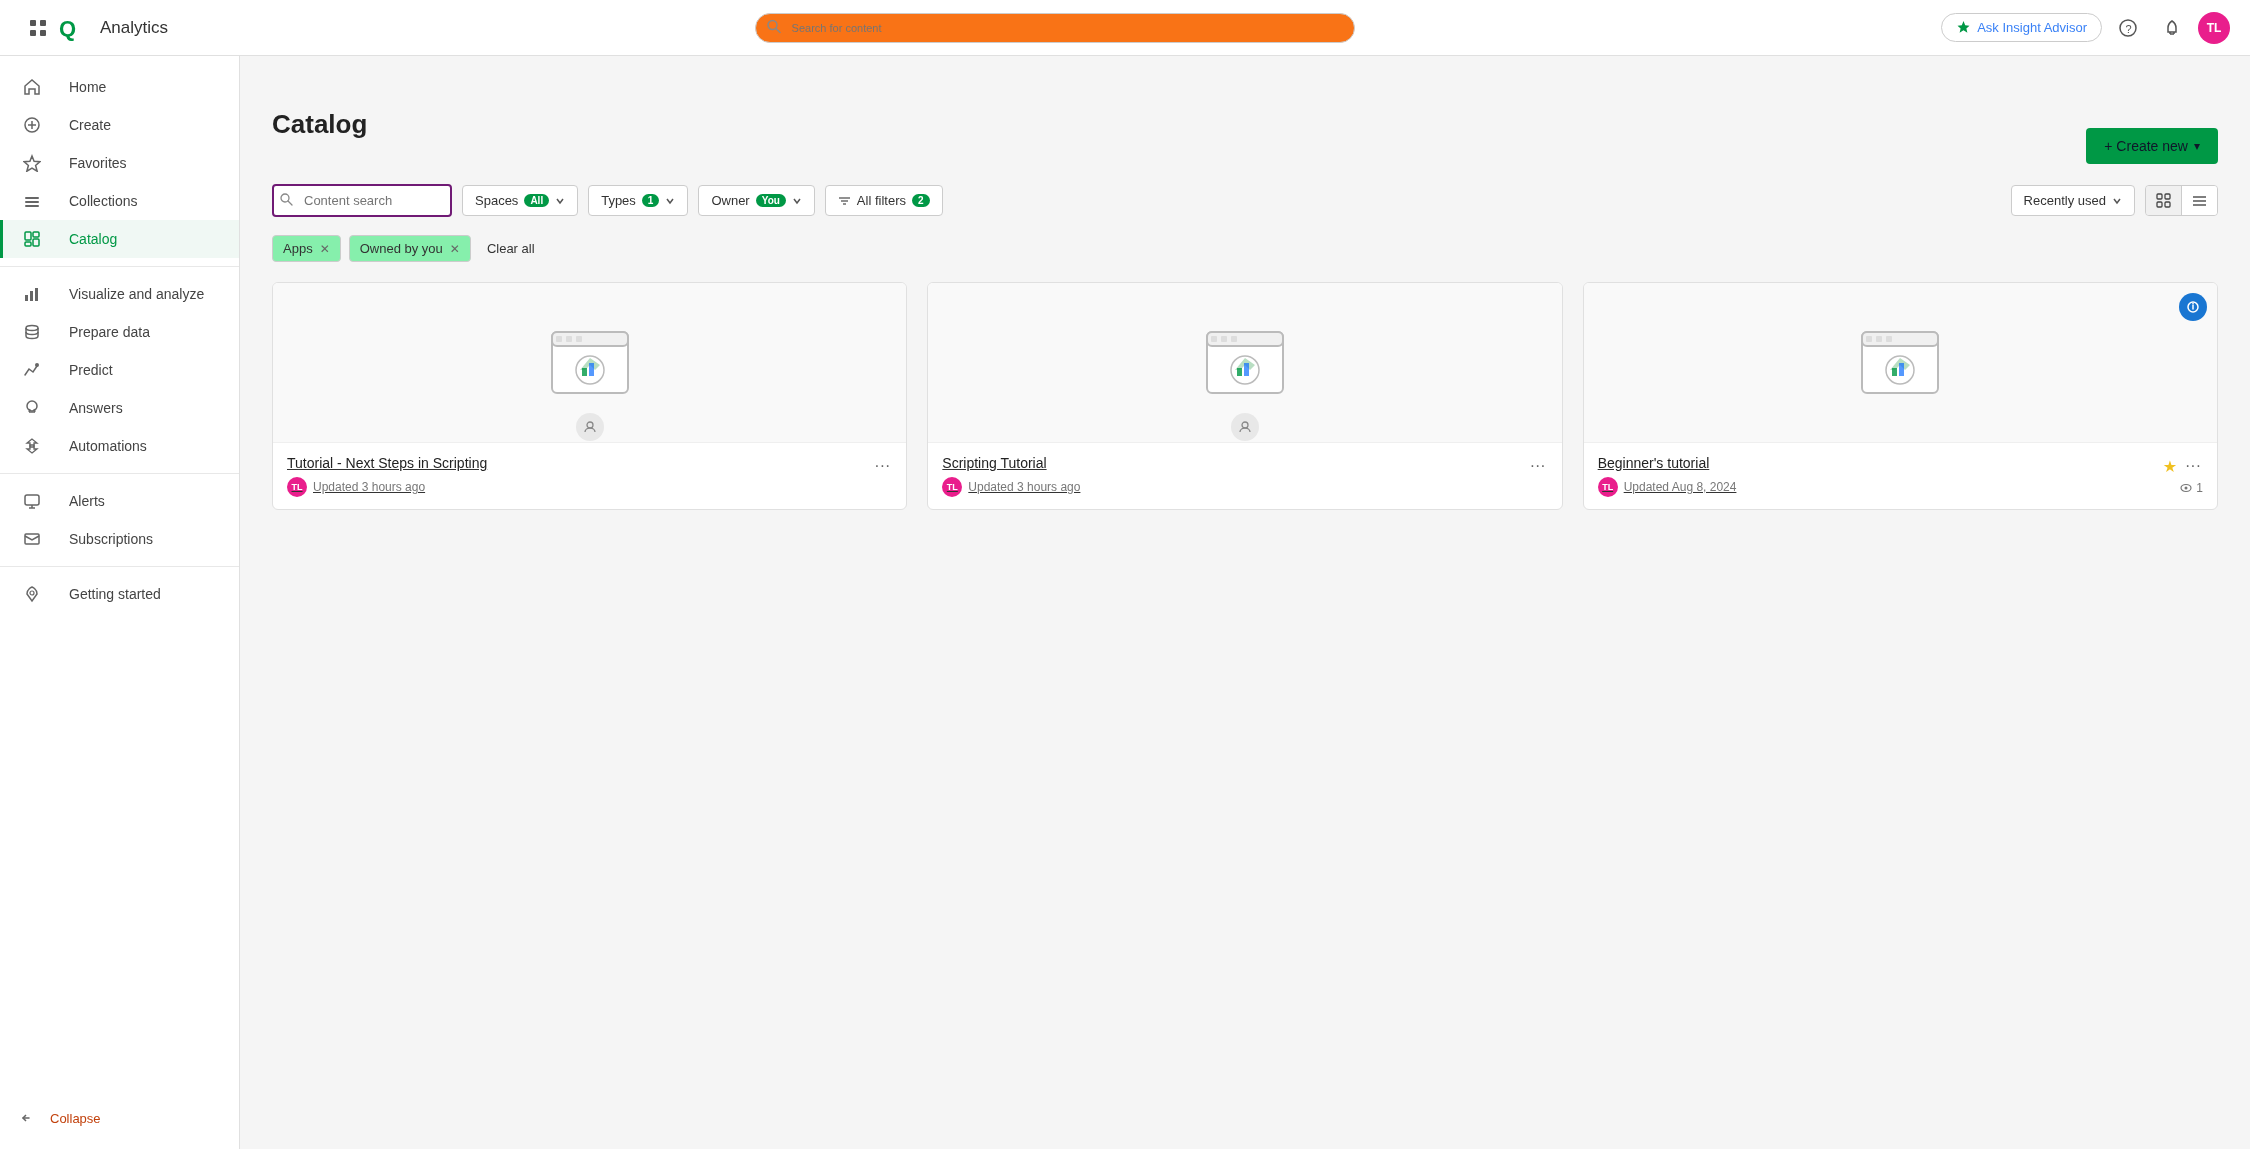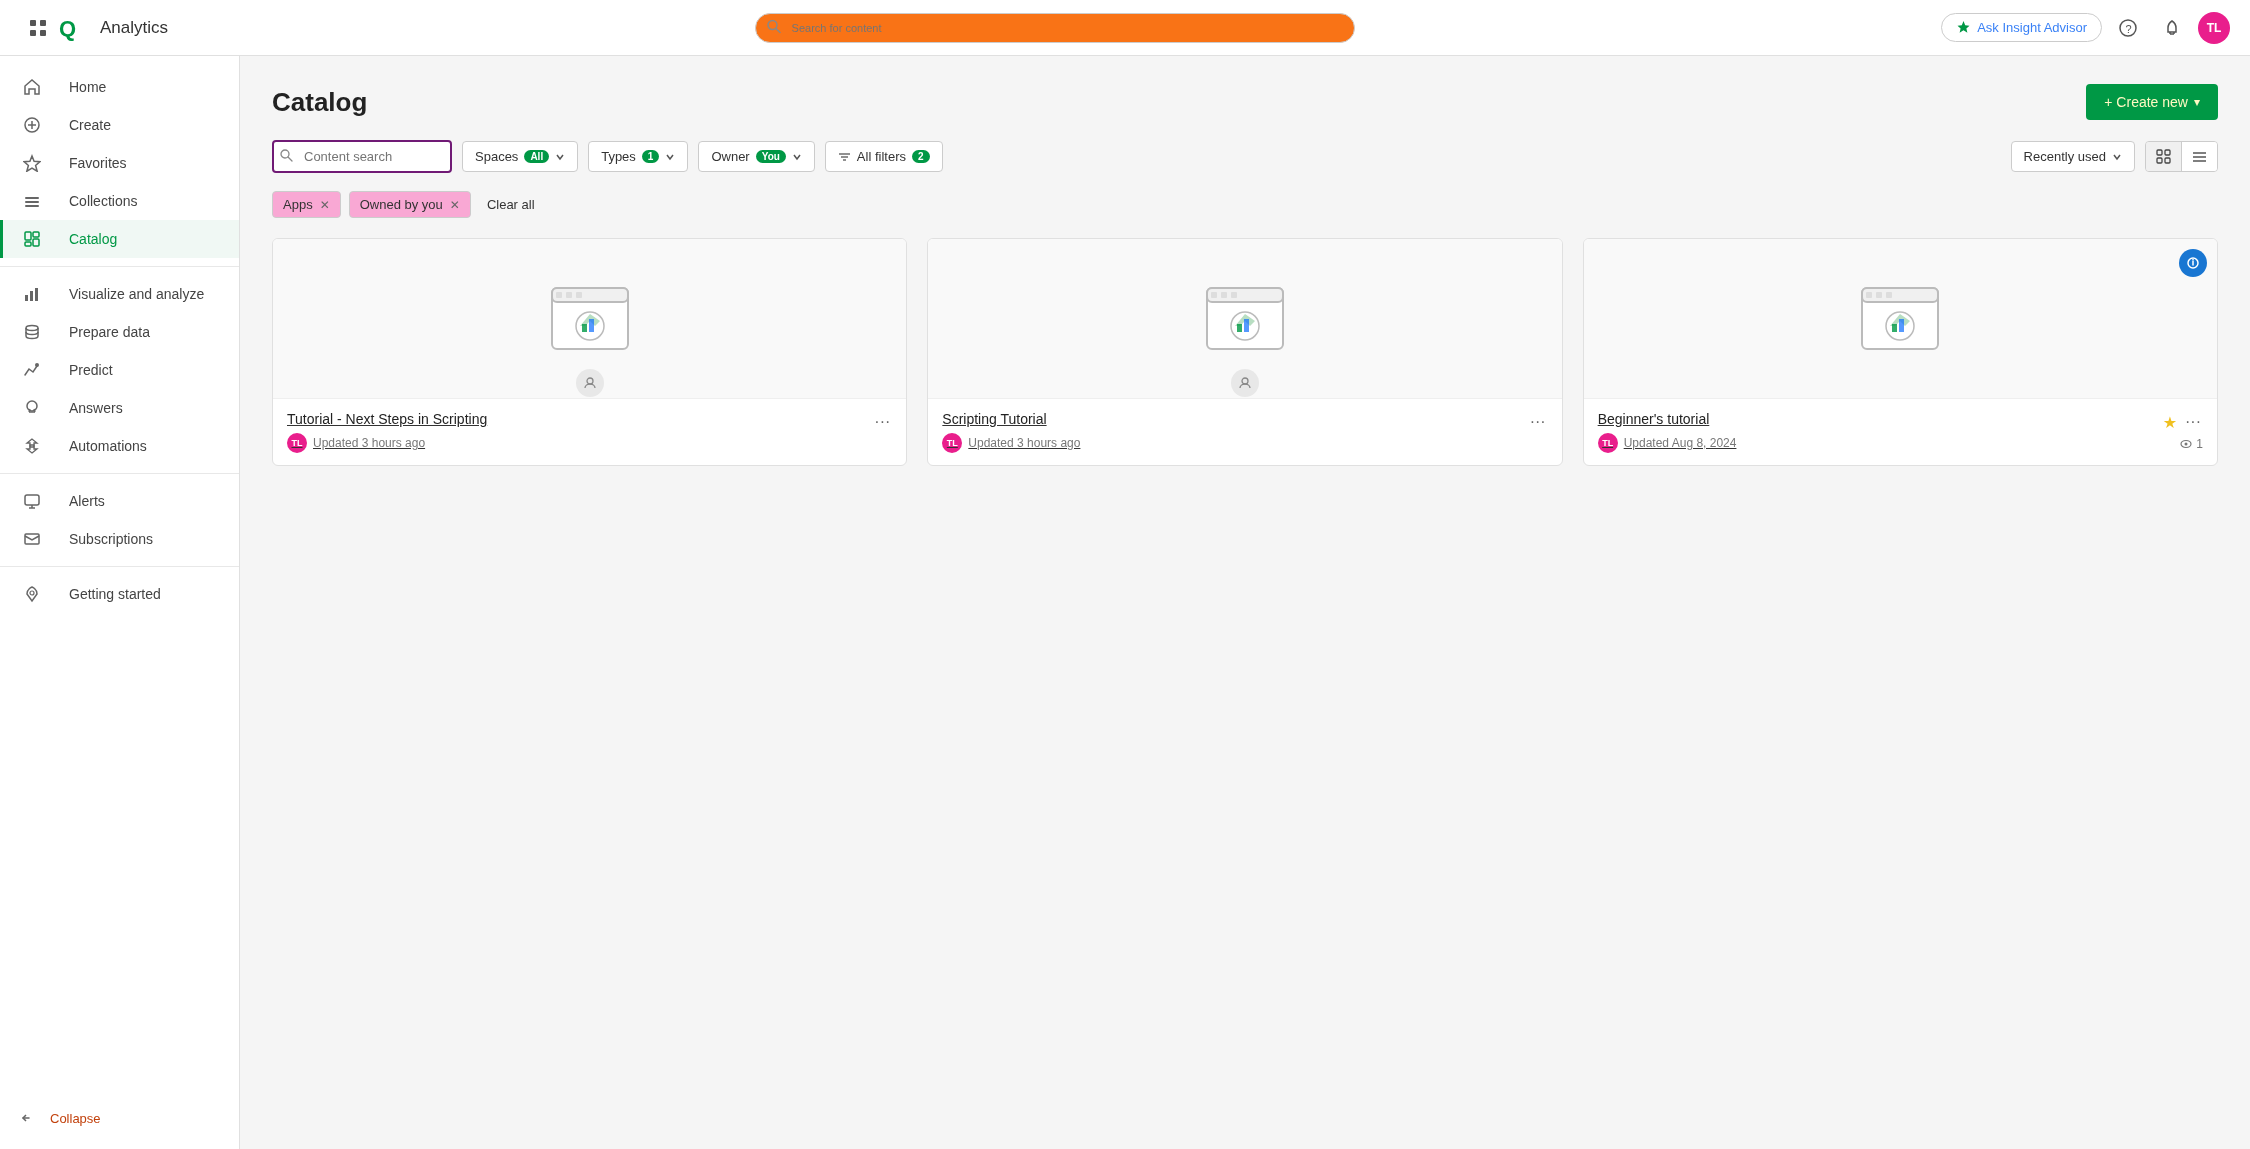--- a/index.html
+++ b/index.html
@@ -181,30 +181,31 @@
       justify-content: space-between;
       margin-bottom: 20px;
     }
     .page-title {
       font-size: 26px;
       font-weight: 600;
       color: #222;
     }
     .create-btn {
       background: #009845;
-      color: #fef9c3;
+      color: #0f172a;
       border: none;
       border-radius: 4px;
       padding: 10px 18px;
       font-size: 14px;
       font-weight: 500;
       cursor: pointer;
       display: flex;
       align-items: center;
       gap: 6px;
+      margin-top: 44px;
     }
     .create-btn .chevron { font-size: 12px; }
 
     
     .filters-row {
       display: flex;
       align-items: center;
       gap: 10px;
       margin-bottom: 18px;
       flex-wrap: wrap;
@@ -287,21 +288,21 @@
       margin-bottom: 20px;
       flex-wrap: wrap;
     }
     .filter-tag {
       display: flex;
       align-items: center;
       gap: 5px;
       border: 1px solid #ccc;
       border-radius: 4px;
       padding: 5px 10px;
-      background: #f9a8d4;
+      background: #86efac;
       font-size: 13px;
       cursor: pointer;
     }
     .filter-tag .close-x {
       color: #666;
       font-size: 12px;
       margin-left: 2px;
     }
     .clear-all-btn {
       background: none;

